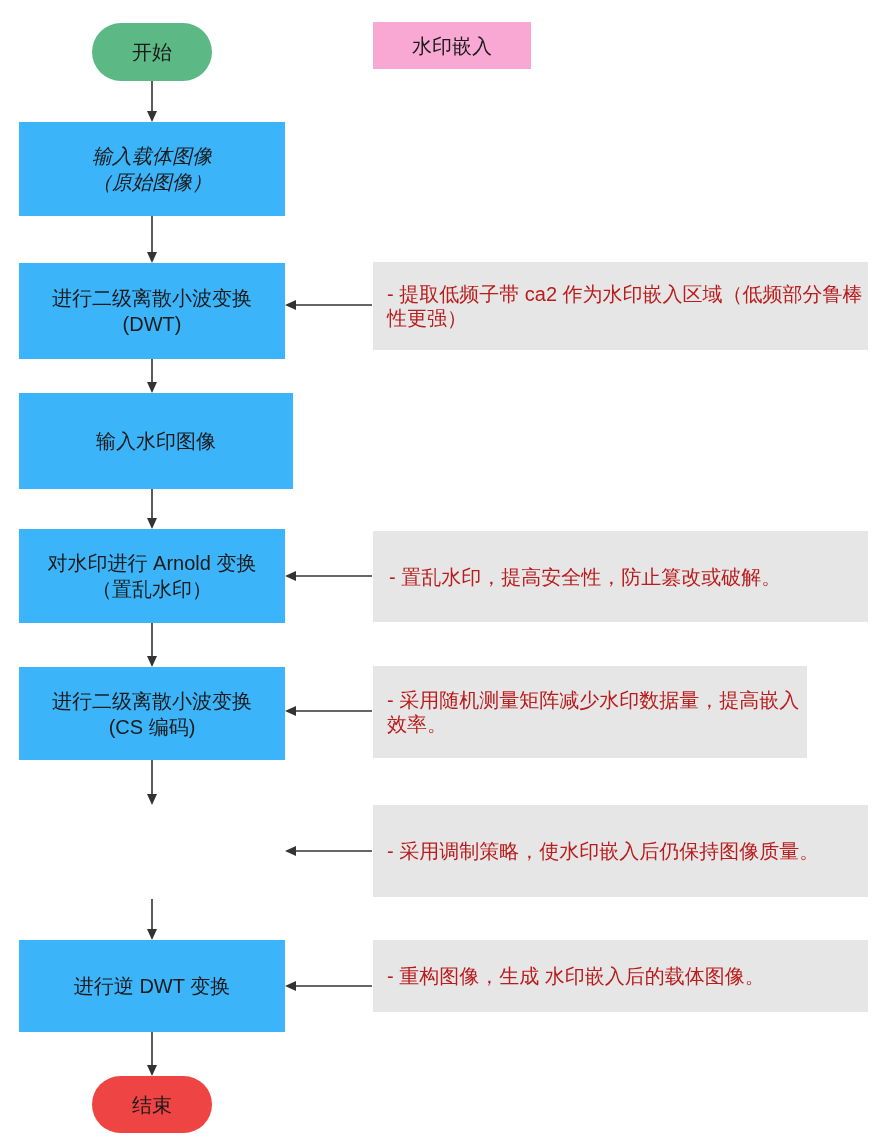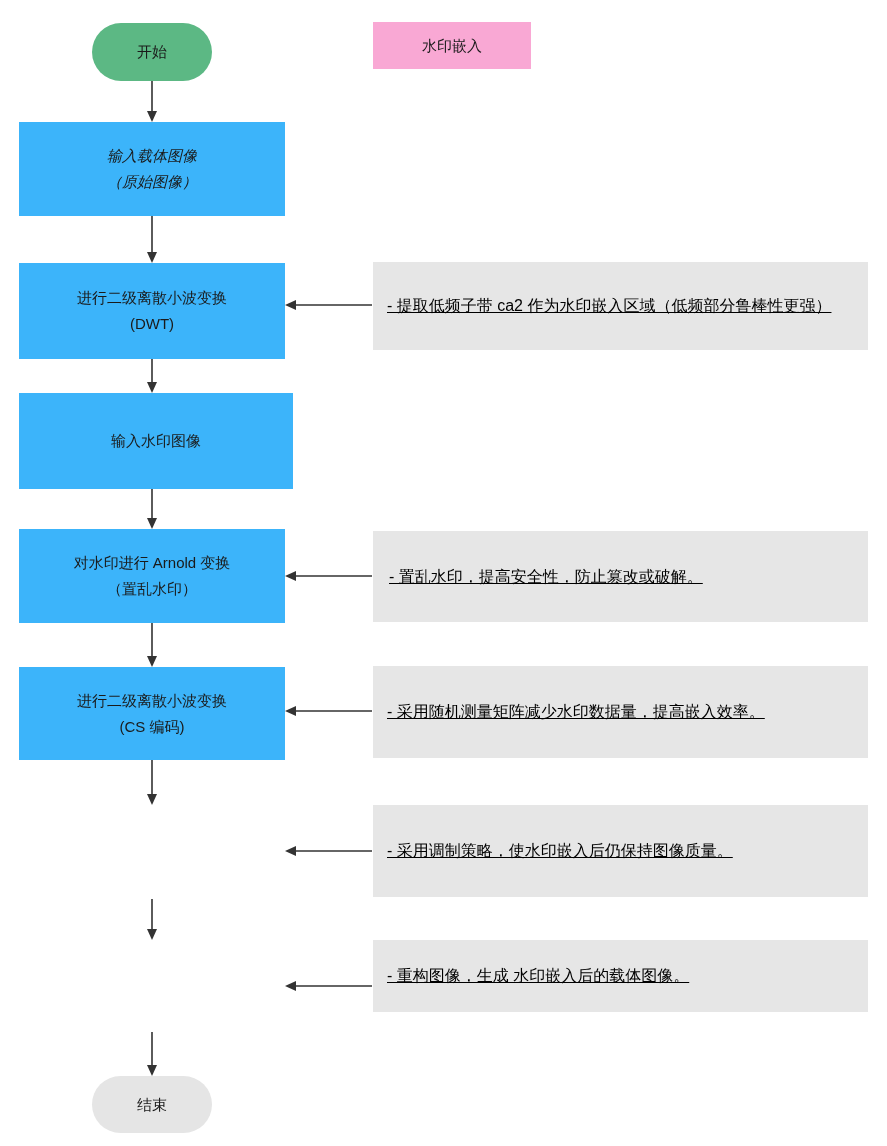--- a/index.html
+++ b/index.html
@@ -7,32 +7,32 @@
     width:887px;height:1146px;position:relative;overflow:hidden;
     font-family:"Liberation Sans","DejaVu Sans",sans-serif;
     -webkit-font-smoothing:antialiased;
   }
   .canvas{position:absolute;inset:0;}
 
   
   .node{
     position:absolute;box-sizing:border-box;
     display:flex;flex-direction:column;align-items:center;justify-content:center;
-    text-align:center;color:#1a1a1a;font-size:15px;line-height:26px;
+    text-align:center;color:#1a1a1a;font-size:20px;line-height:26px;
     white-space:pre-line;
   }
   .proc{background:#3CB4FA;}
   .term{border-radius:999px;}
   .start{background:#5CB884;}
-  .end{background:#e5e5e5;}
+  .end{background:#ef4444;}
   .note-yellow{background:#f9a8d4;}
   .note-gray{
-    background:#E6E6E6;color:#000000;
+    background:#E6E6E6;color:#b91c1c;
     align-items:flex-start;justify-content:center;
-    padding-left:14px;text-align:left;font-size:16px;line-height:24px;text-decoration:underline;
+    padding-left:14px;text-align:left;font-size:20px;line-height:24px;
   }
 
   
   .edge-layer{position:absolute;inset:0;pointer-events:none;}
   .edge-layer line{stroke:#333333;stroke-width:1.6px;}
   .edge-layer polygon{fill:#333333;}
 </style>
 </head>
 <body>
 
@@ -92,26 +92,27 @@
 
   <div class="node proc" style="left:19px;top:393px;width:274px;height:96px;">输入水印图像</div>
 
   <div class="node proc" style="left:19px;top:529px;width:266px;height:94px;">对水印进行 Arnold 变换
 （置乱水印）</div>
 
   <div class="node proc" style="left:19px;top:667px;width:266px;height:93px;">进行二级离散小波变换
 (CS 编码)</div>
 
 
+  <div class="node proc" style="left:19px;top:940px;width:266px;height:92px;">进行逆 DWT 变换</div>
 
   <div class="node term end" style="left:92px;top:1076px;width:120px;height:57px;">结束</div>
 
   <div class="node note-gray" style="left:373px;top:262px;width:495px;height:88px;">- 提取低频子带 ca2 作为水印嵌入区域（低频部分鲁棒性更强）</div>
 
   <div class="node note-gray" style="left:373px;top:531px;width:495px;height:91px;padding-left:16px;">- 置乱水印，提高安全性，防止篡改或破解。</div>
 
-  <div class="node note-gray" style="left:373px;top:666px;width:495px;height:92px;">- 采用随机测量矩阵减少水印数据量，提高嵌入效率。</div>
+  <div class="node note-gray" style="left:373px;top:666px;width:434px;height:92px;">- 采用随机测量矩阵减少水印数据量，提高嵌入效率。</div>
 
   <div class="node note-gray" style="left:373px;top:805px;width:495px;height:92px;">- 采用调制策略，使水印嵌入后仍保持图像质量。</div>
 
   <div class="node note-gray" style="left:373px;top:940px;width:495px;height:72px;">- 重构图像，生成 水印嵌入后的载体图像。</div>
 
 </div>
 
 </body></html>

